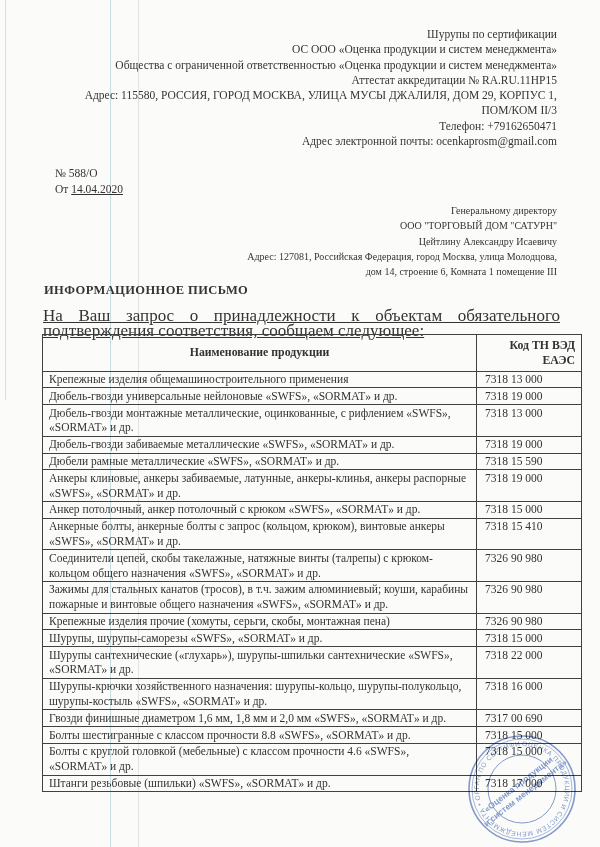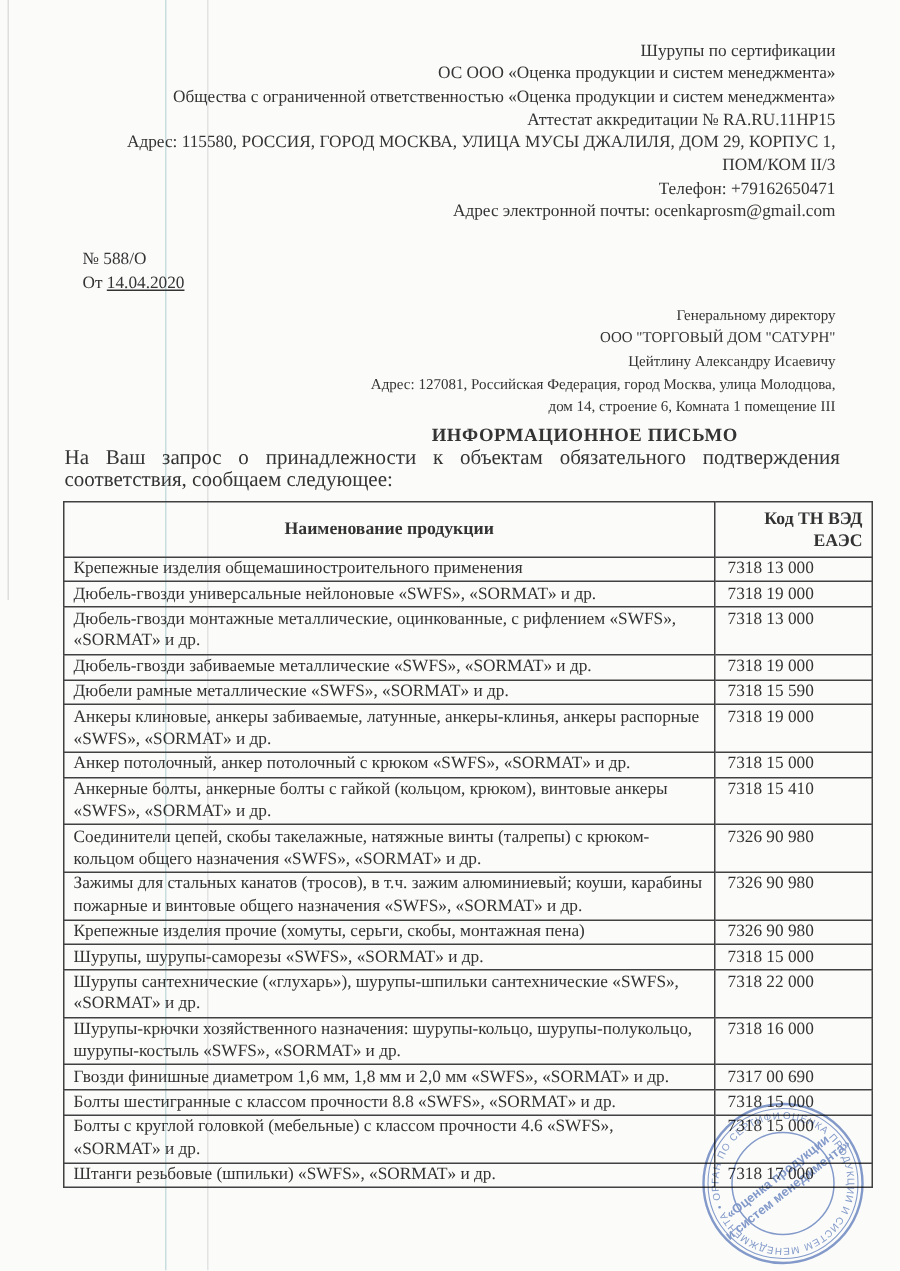--- a/index.html
+++ b/index.html
@@ -11,25 +11,25 @@
   
   .letterhead{position:absolute;top:27px;right:43px;text-align:right;
     font-size:11.5px;line-height:15.3px;width:530px;}
   
   .refblock{position:absolute;top:165px;left:55px;font-size:11.5px;line-height:16px;}
   .refblock .date{text-decoration:underline;}
   
   .addressee{position:absolute;top:203px;right:43px;text-align:right;
     font-size:10px;line-height:15.3px;width:530px;}
   
-  .doc-title{position:absolute;top:283px;left:0;width:492px;text-align:right;
-    font-weight:bold;font-size:12.5px;letter-spacing:.4px;}
+  .doc-title{position:absolute;top:283px;left:0;width:492px;text-align:left;
+    font-weight:bold;font-size:12.5px;letter-spacing:.4px;padding-left:44px;}
   
-  .intro{position:absolute;top:298px;left:43px;width:517px;
-    font-size:14px;line-height:15px;text-align:justify;}
+  .intro{position:absolute;top:308px;left:43px;width:517px;
+    font-size:17px;line-height:15px;text-align:justify;text-decoration:underline;}
   
   table.products{position:absolute;top:334px;left:42px;width:540px;
     border-collapse:collapse;font-size:11.5px;line-height:14.8px;color:#333;}
   .products th,.products td{border:1px solid #414141;}
   .products th{font-weight:bold;text-align:center;padding:3px 6px;
     font-size:11.8px;vertical-align:middle;}
   .products th.code-h{width:92px;text-align:right;}
   .products td.cell-name{padding:0.5px 6px;text-align:left;vertical-align:top;}
   .products td.cell-code{padding:0.5px 4px 0.5px 8px;vertical-align:top;white-space:nowrap;}
   
@@ -112,21 +112,21 @@
       </tr>
       <tr>
         <td class="cell-name">Анкеры клиновые, анкеры забиваемые, латунные, анкеры-клинья, анкеры распорные «SWFS», «SORMAT» и др.</td>
         <td class="cell-code">7318 19 000</td>
       </tr>
       <tr>
         <td class="cell-name">Анкер потолочный, анкер потолочный с крюком «SWFS», «SORMAT» и др.</td>
         <td class="cell-code">7318 15 000</td>
       </tr>
       <tr>
-        <td class="cell-name">Анкерные болты, анкерные болты с гайкой (кольцом, крюком), винтовые анкеры «SWFS», «SORMAT» и др.</td>
+        <td class="cell-name">Анкерные болты, анкерные болты с запрос (кольцом, крюком), винтовые анкеры «SWFS», «SORMAT» и др.</td>
         <td class="cell-code">7318 15 410</td>
       </tr>
       <tr>
         <td class="cell-name">Соединители цепей, скобы такелажные, натяжные винты (талрепы) с крюком-кольцом общего назначения «SWFS», «SORMAT» и др.</td>
         <td class="cell-code">7326 90 980</td>
       </tr>
       <tr>
         <td class="cell-name">Зажимы для стальных канатов (тросов), в т.ч. зажим алюминиевый; коуши, карабины пожарные и винтовые общего назначения «SWFS», «SORMAT» и др.</td>
         <td class="cell-code">7326 90 980</td>
       </tr>

